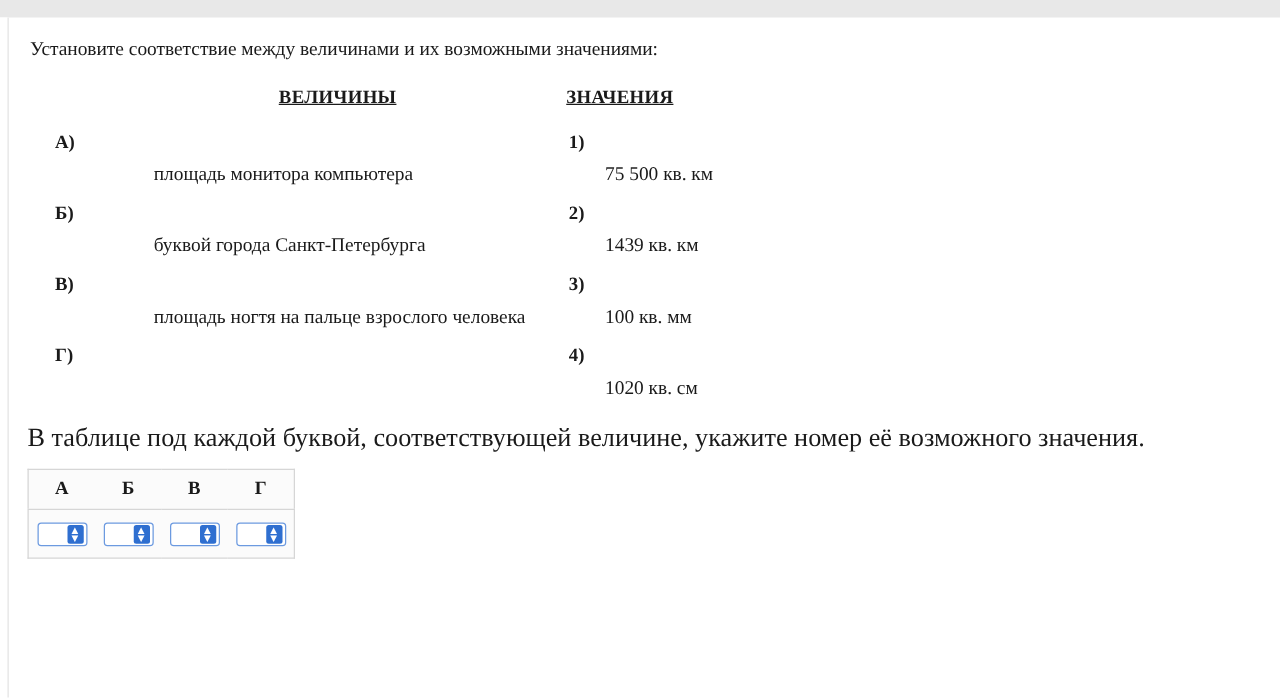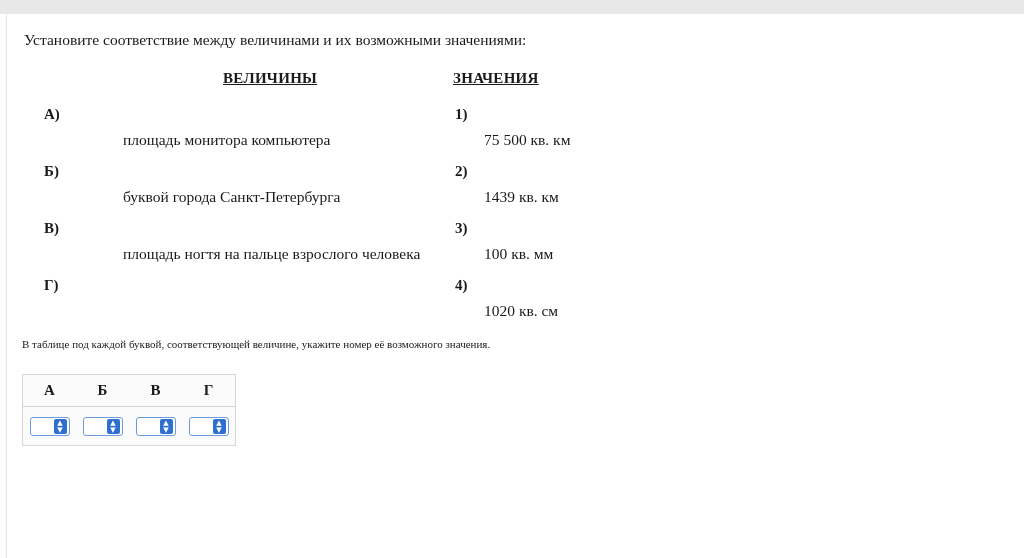--- a/index.html
+++ b/index.html
@@ -83,22 +83,22 @@
   .marker.right { left: 433px; top: 0; }
   .item-text {
     position: absolute;
     font-size: 15.5px;
     top: 25px;
   }
   .item-text.left { left: 53px; margin-left: 48px; }
   .item-text.right { left: 462px; }
 
   .note {
-    font-size: 11px;
-    margin: 4px 0 24px 0;
+    font-size: 21px;
+    margin: 4px 0 12px 0;
   }
 
   .answer-table {
     border-collapse: collapse;
     border: 1px solid #d6d6d6;
     background: #fbfbfb;
     margin-left: 0;
   }
   .answer-table th {
     font-family: "Liberation Serif", serif;

